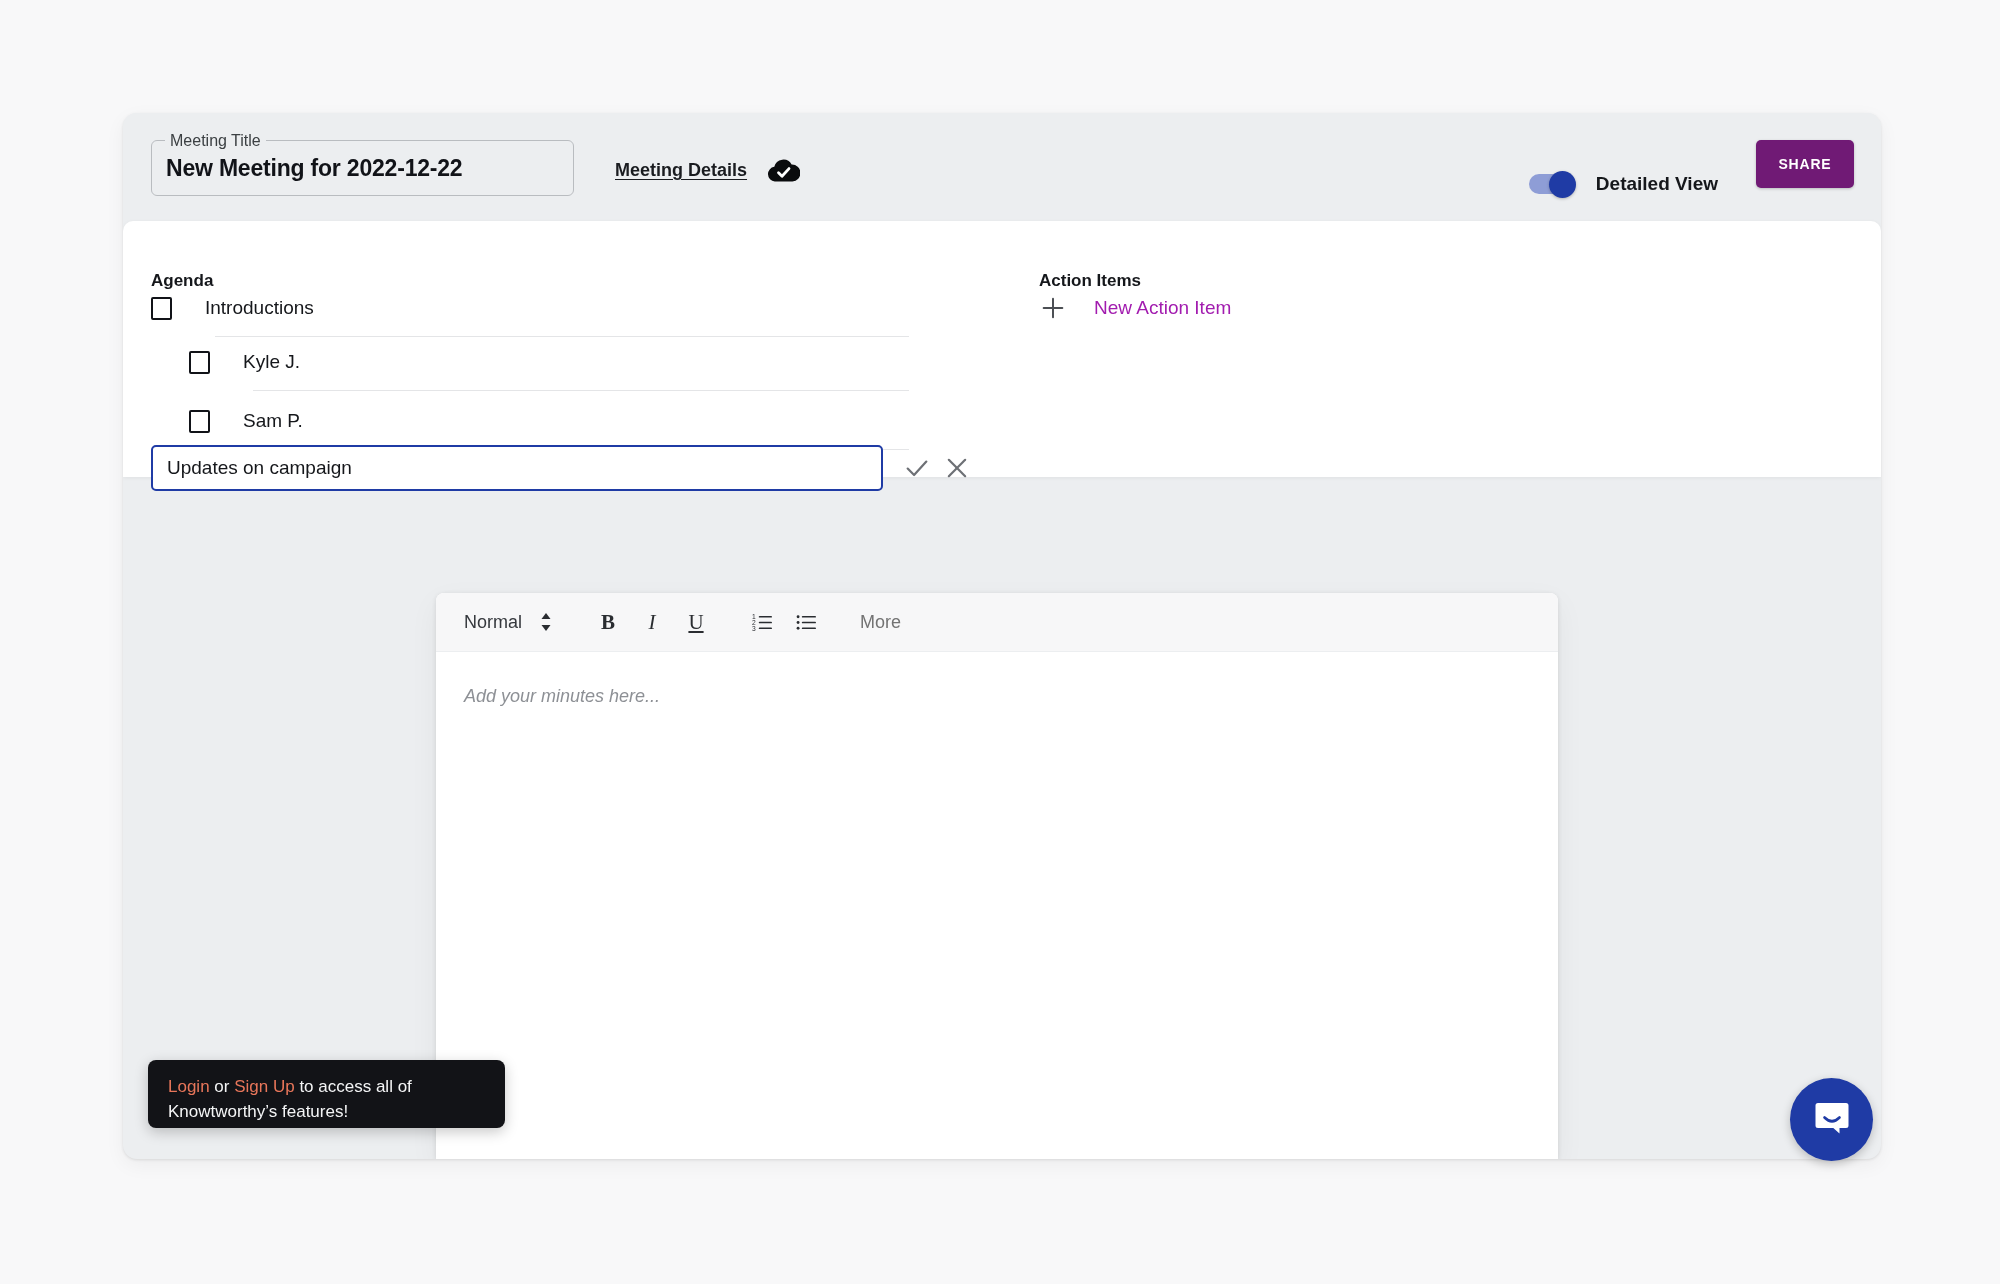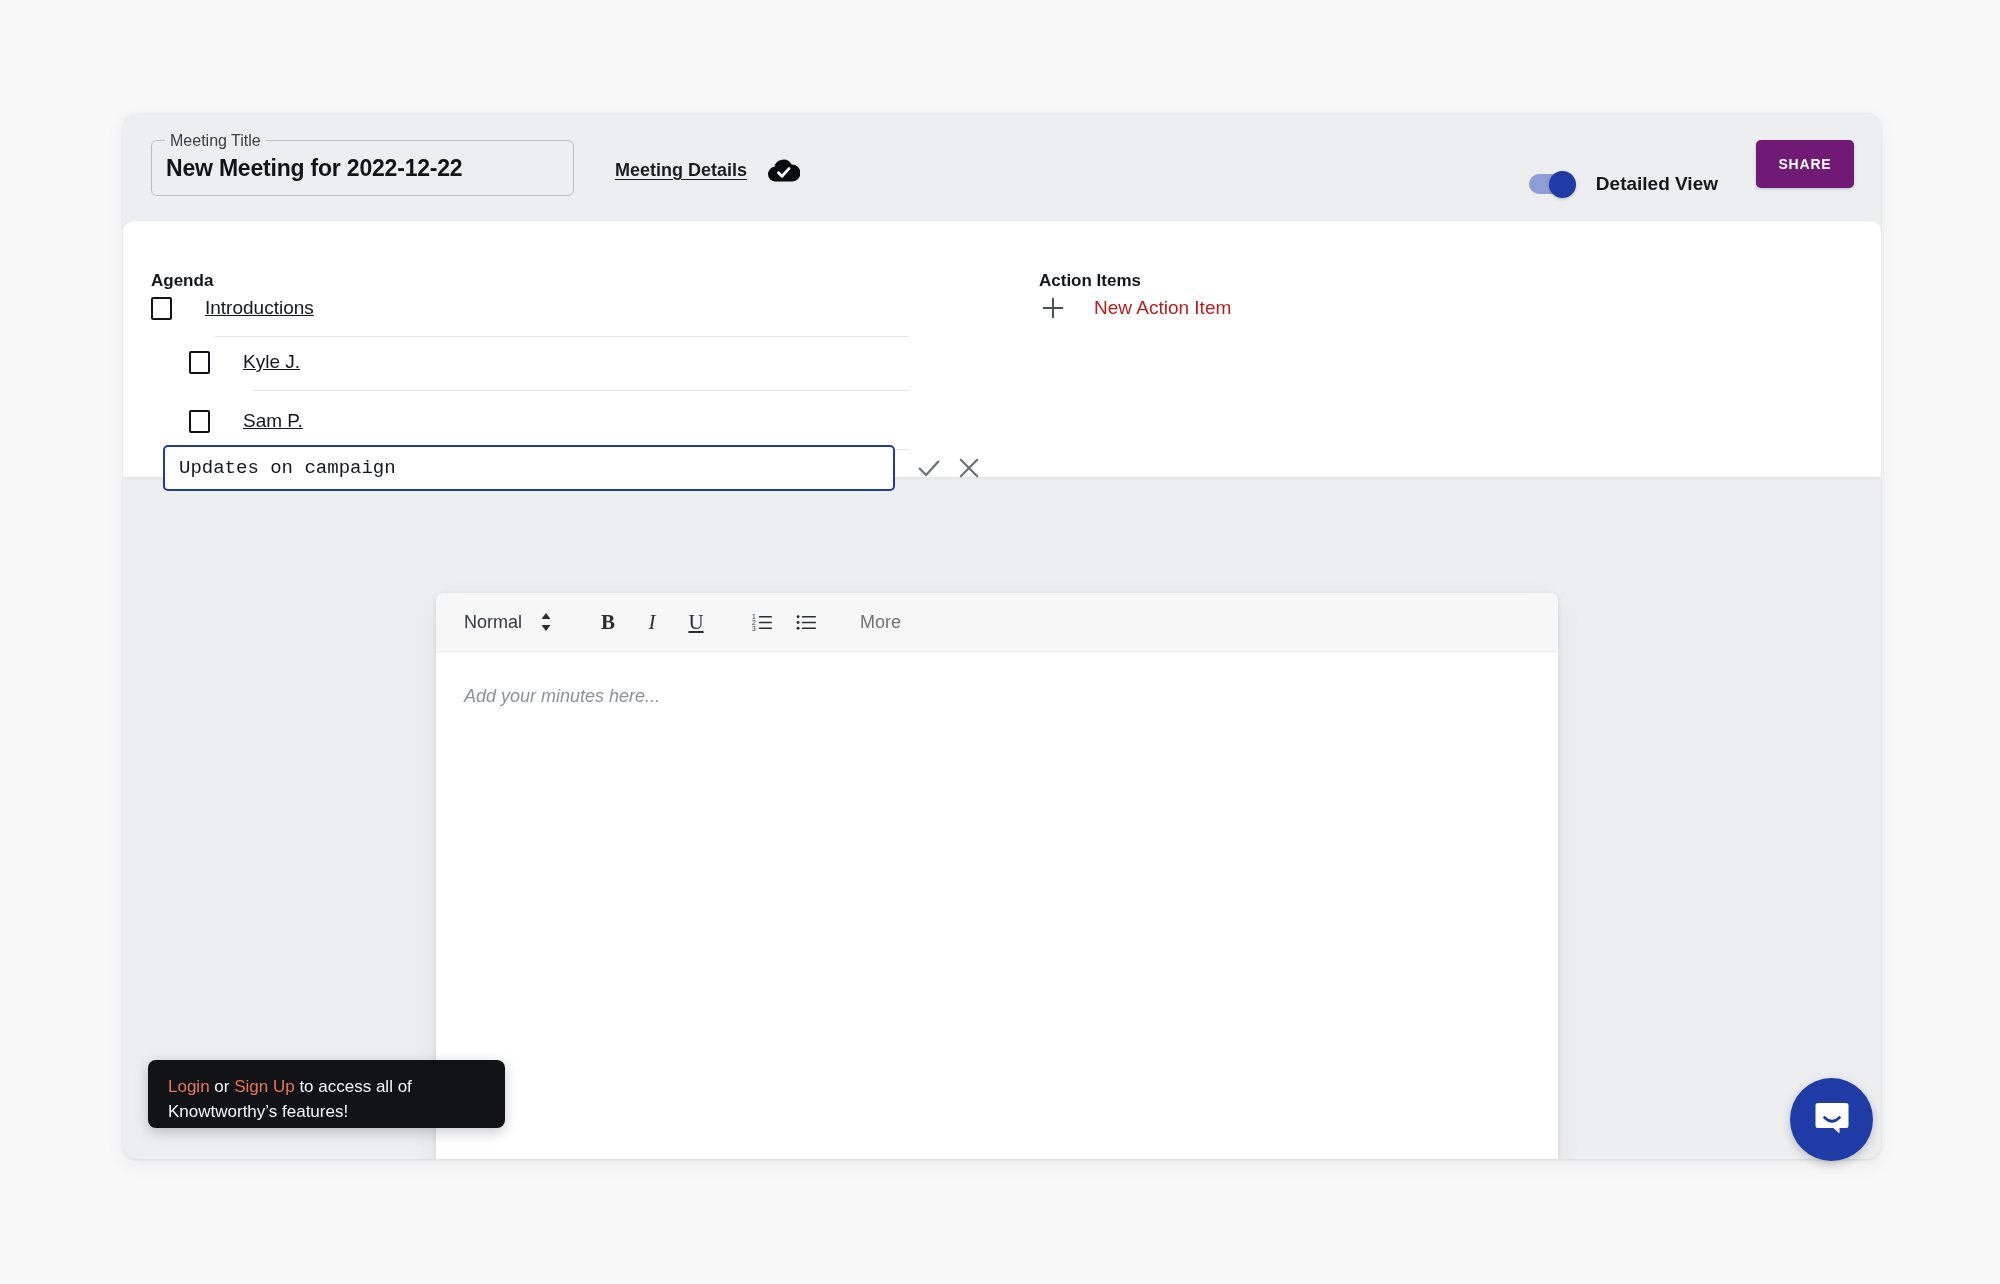--- a/index.html
+++ b/index.html
@@ -199,45 +199,43 @@
     border-radius: 2px;
     background: #ffffff;
     flex: 0 0 auto;
     cursor: pointer;
   }
   .agenda-row .label {
     margin-left: 33px;
     font-size: 19px;
     color: #15171b;
     white-space: nowrap;
-    text-decoration: underline;
   }
   .row-level-1 .label { }
 
   
   .edit-row {
     position: absolute;
     left: 28px;
     top: 224px;
     display: flex;
     align-items: center;
     gap: 0;
   }
   .edit-input {
     width: 732px;
     height: 46px;
     border: 2px solid #1f3ba5;
     border-radius: 5px;
     background: #ffffff;
     padding: 0 14px;
-    font-family: Liberation Mono, monospace;
+    font-family: Liberation Sans, sans-serif;
     font-size: 19px;
     color: #15171b;
     outline: none;
-    margin-left: 12px;
   }
   .edit-confirm-icon, .edit-cancel-icon {
     width: 28px;
     height: 28px;
     margin-left: 20px;
     cursor: pointer;
     color: #6d7075;
   }
   .edit-cancel-icon { margin-left: 12px; }
 
@@ -253,21 +251,21 @@
   }
   .plus-icon {
     width: 28px;
     height: 28px;
     color: #4b4e53;
     flex: 0 0 auto;
   }
   .new-action-row .label {
     margin-left: 27px;
     font-size: 19px;
-    color: #b91c1c;
+    color: #a21caf;
     white-space: nowrap;
   }
 
   
   .editor-card {
     position: absolute;
     left: 313px;
     top: 480px;
     width: 1122px;
     height: 566px;

